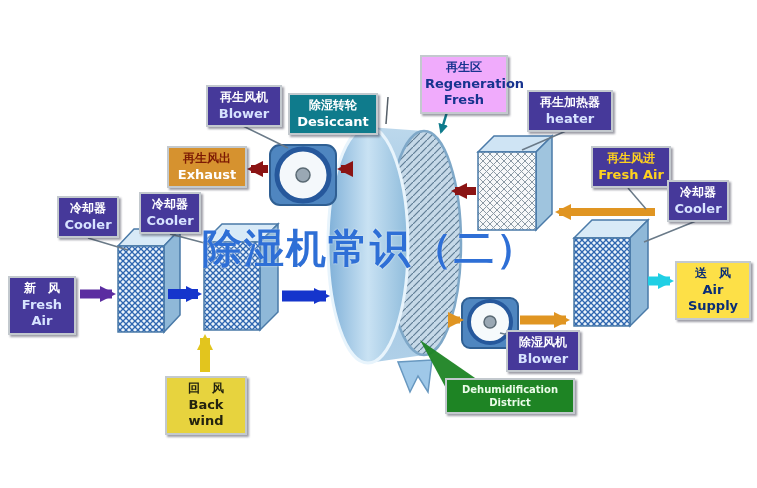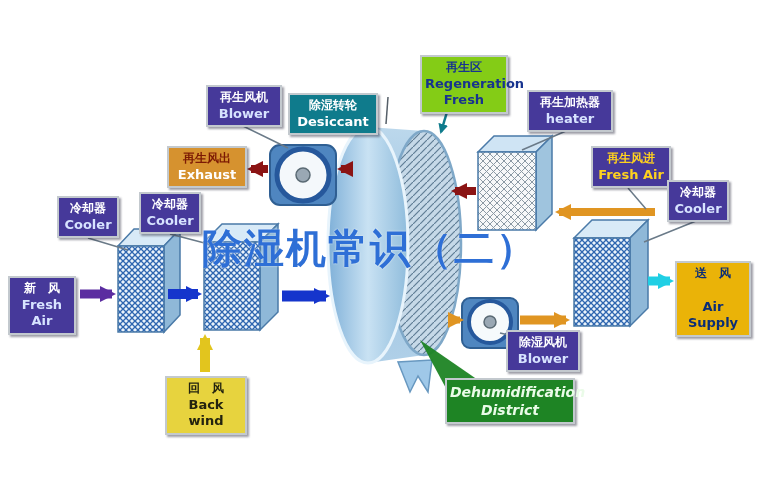--- a/index.html
+++ b/index.html
@@ -17,32 +17,32 @@
     position:absolute;z-index:5;text-align:center;
     border:2px solid #c3c9ce;box-shadow:1.5px 1.5px 2px rgba(40,40,60,.45);
     padding:3px 3px;font-weight:bold;display:flex;flex-direction:column;justify-content:center;
     box-sizing:border-box;line-height:1.3;
   }
   .label .zh{font-size:12px;}
   .label .en{font-size:13px;}
   .purple{background:#46399a;color:#ffffff;}
   .purple .en{color:#d7e3ff;}
   .teal-dark{background:#0f7b8c;color:#ffffff;margin-top:38px;}
-  .teal-light{background:#84cc16;color:#17338f;}
+  .teal-light{background:#f0abfc;color:#17338f;}
   .teal-light .en{color:#17338f;}
   .orange-l{background:#d6922f;}
   .orange-l .zh{color:#7c1a04;}
   .orange-l .en{color:#ffffff;}
   .gold-text .zh,.gold-text .en{color:#ffd21e;}
   .yellow-l{background:#e7d33e;}
   .yellow-l .zh,.yellow-l .en{color:#23230f;}
-  .cyan-l{background:#eab308;gap:17px;}
+  .cyan-l{background:#fde047;}
   .cyan-l .zh,.cyan-l .en{color:#0a2d77;}
   .green-l{background:#1e8424;color:#ffffff;}
-  .green-l .en{color:#eafbe8;font-size:14px;font-style:italic;}
+  .green-l .en{color:#eafbe8;font-size:10px;}
 </style>
 </head>
 <body>
 
 <div class="stage">
 
   <svg width="757" height="488" viewBox="0 0 757 488">
     <defs>
       <pattern id="boxHatch" width="6" height="6" patternUnits="userSpaceOnUse">
         <rect width="6" height="6" fill="#eaf3fb"></rect>

